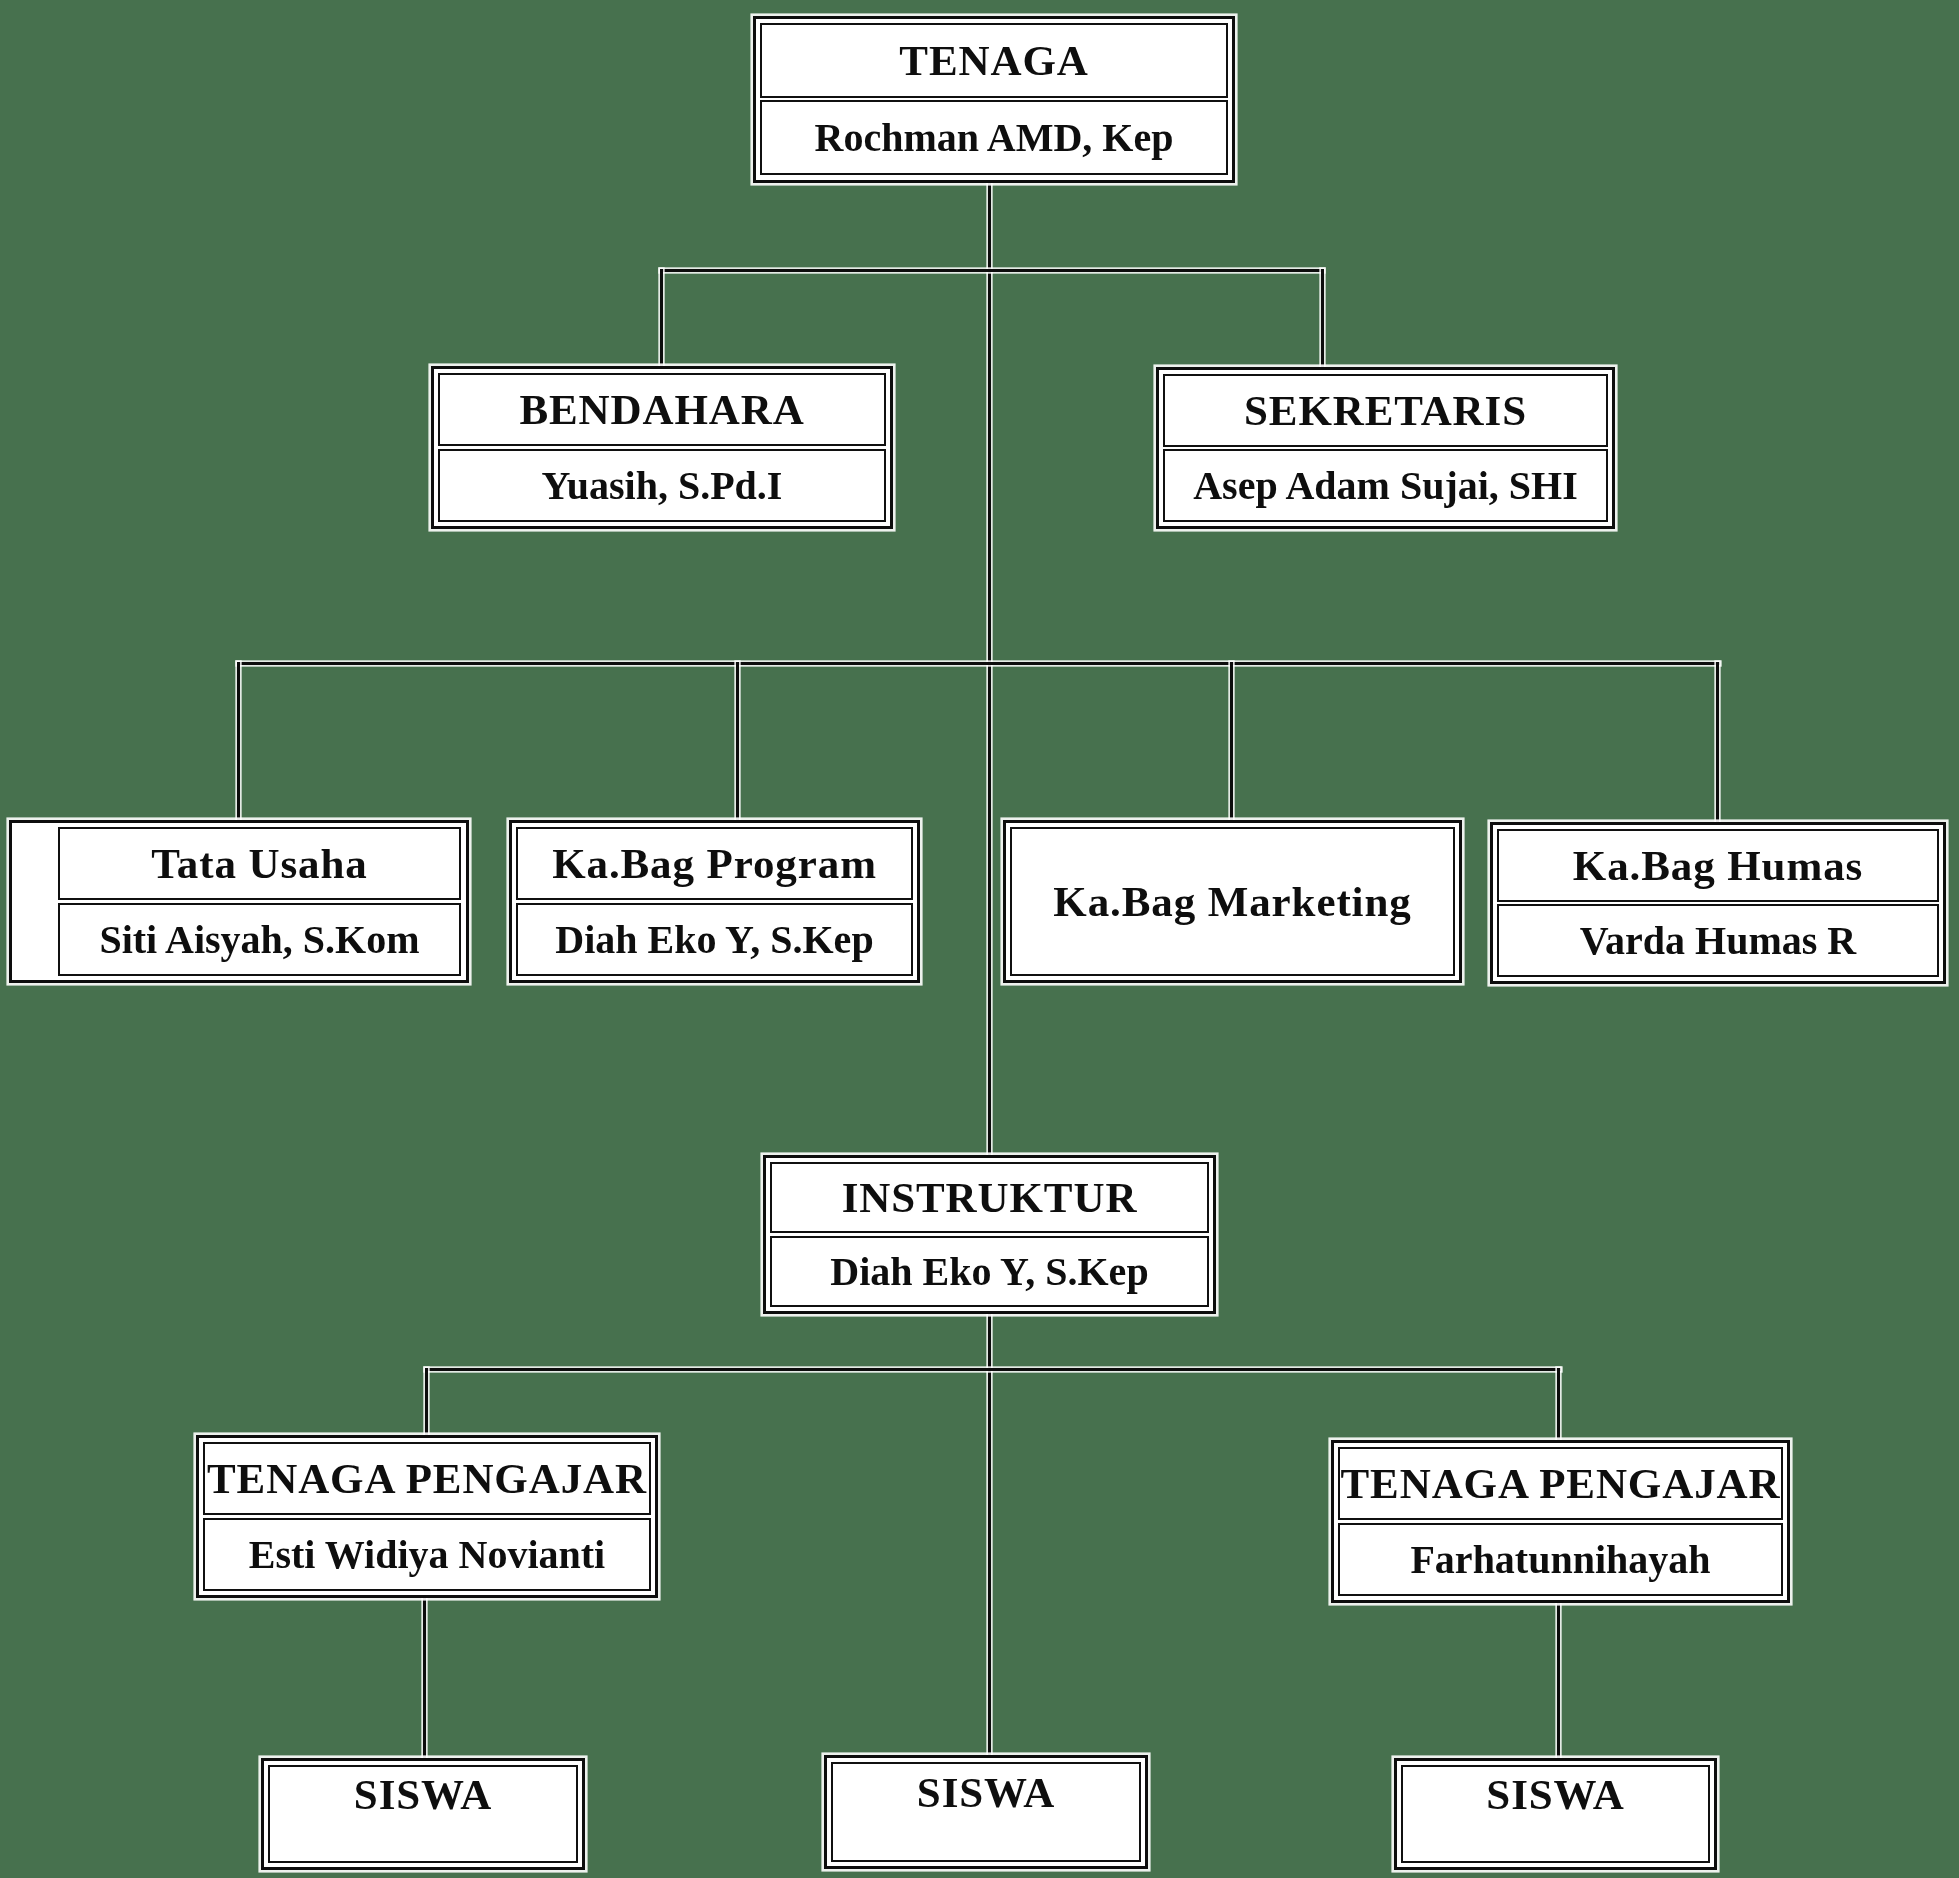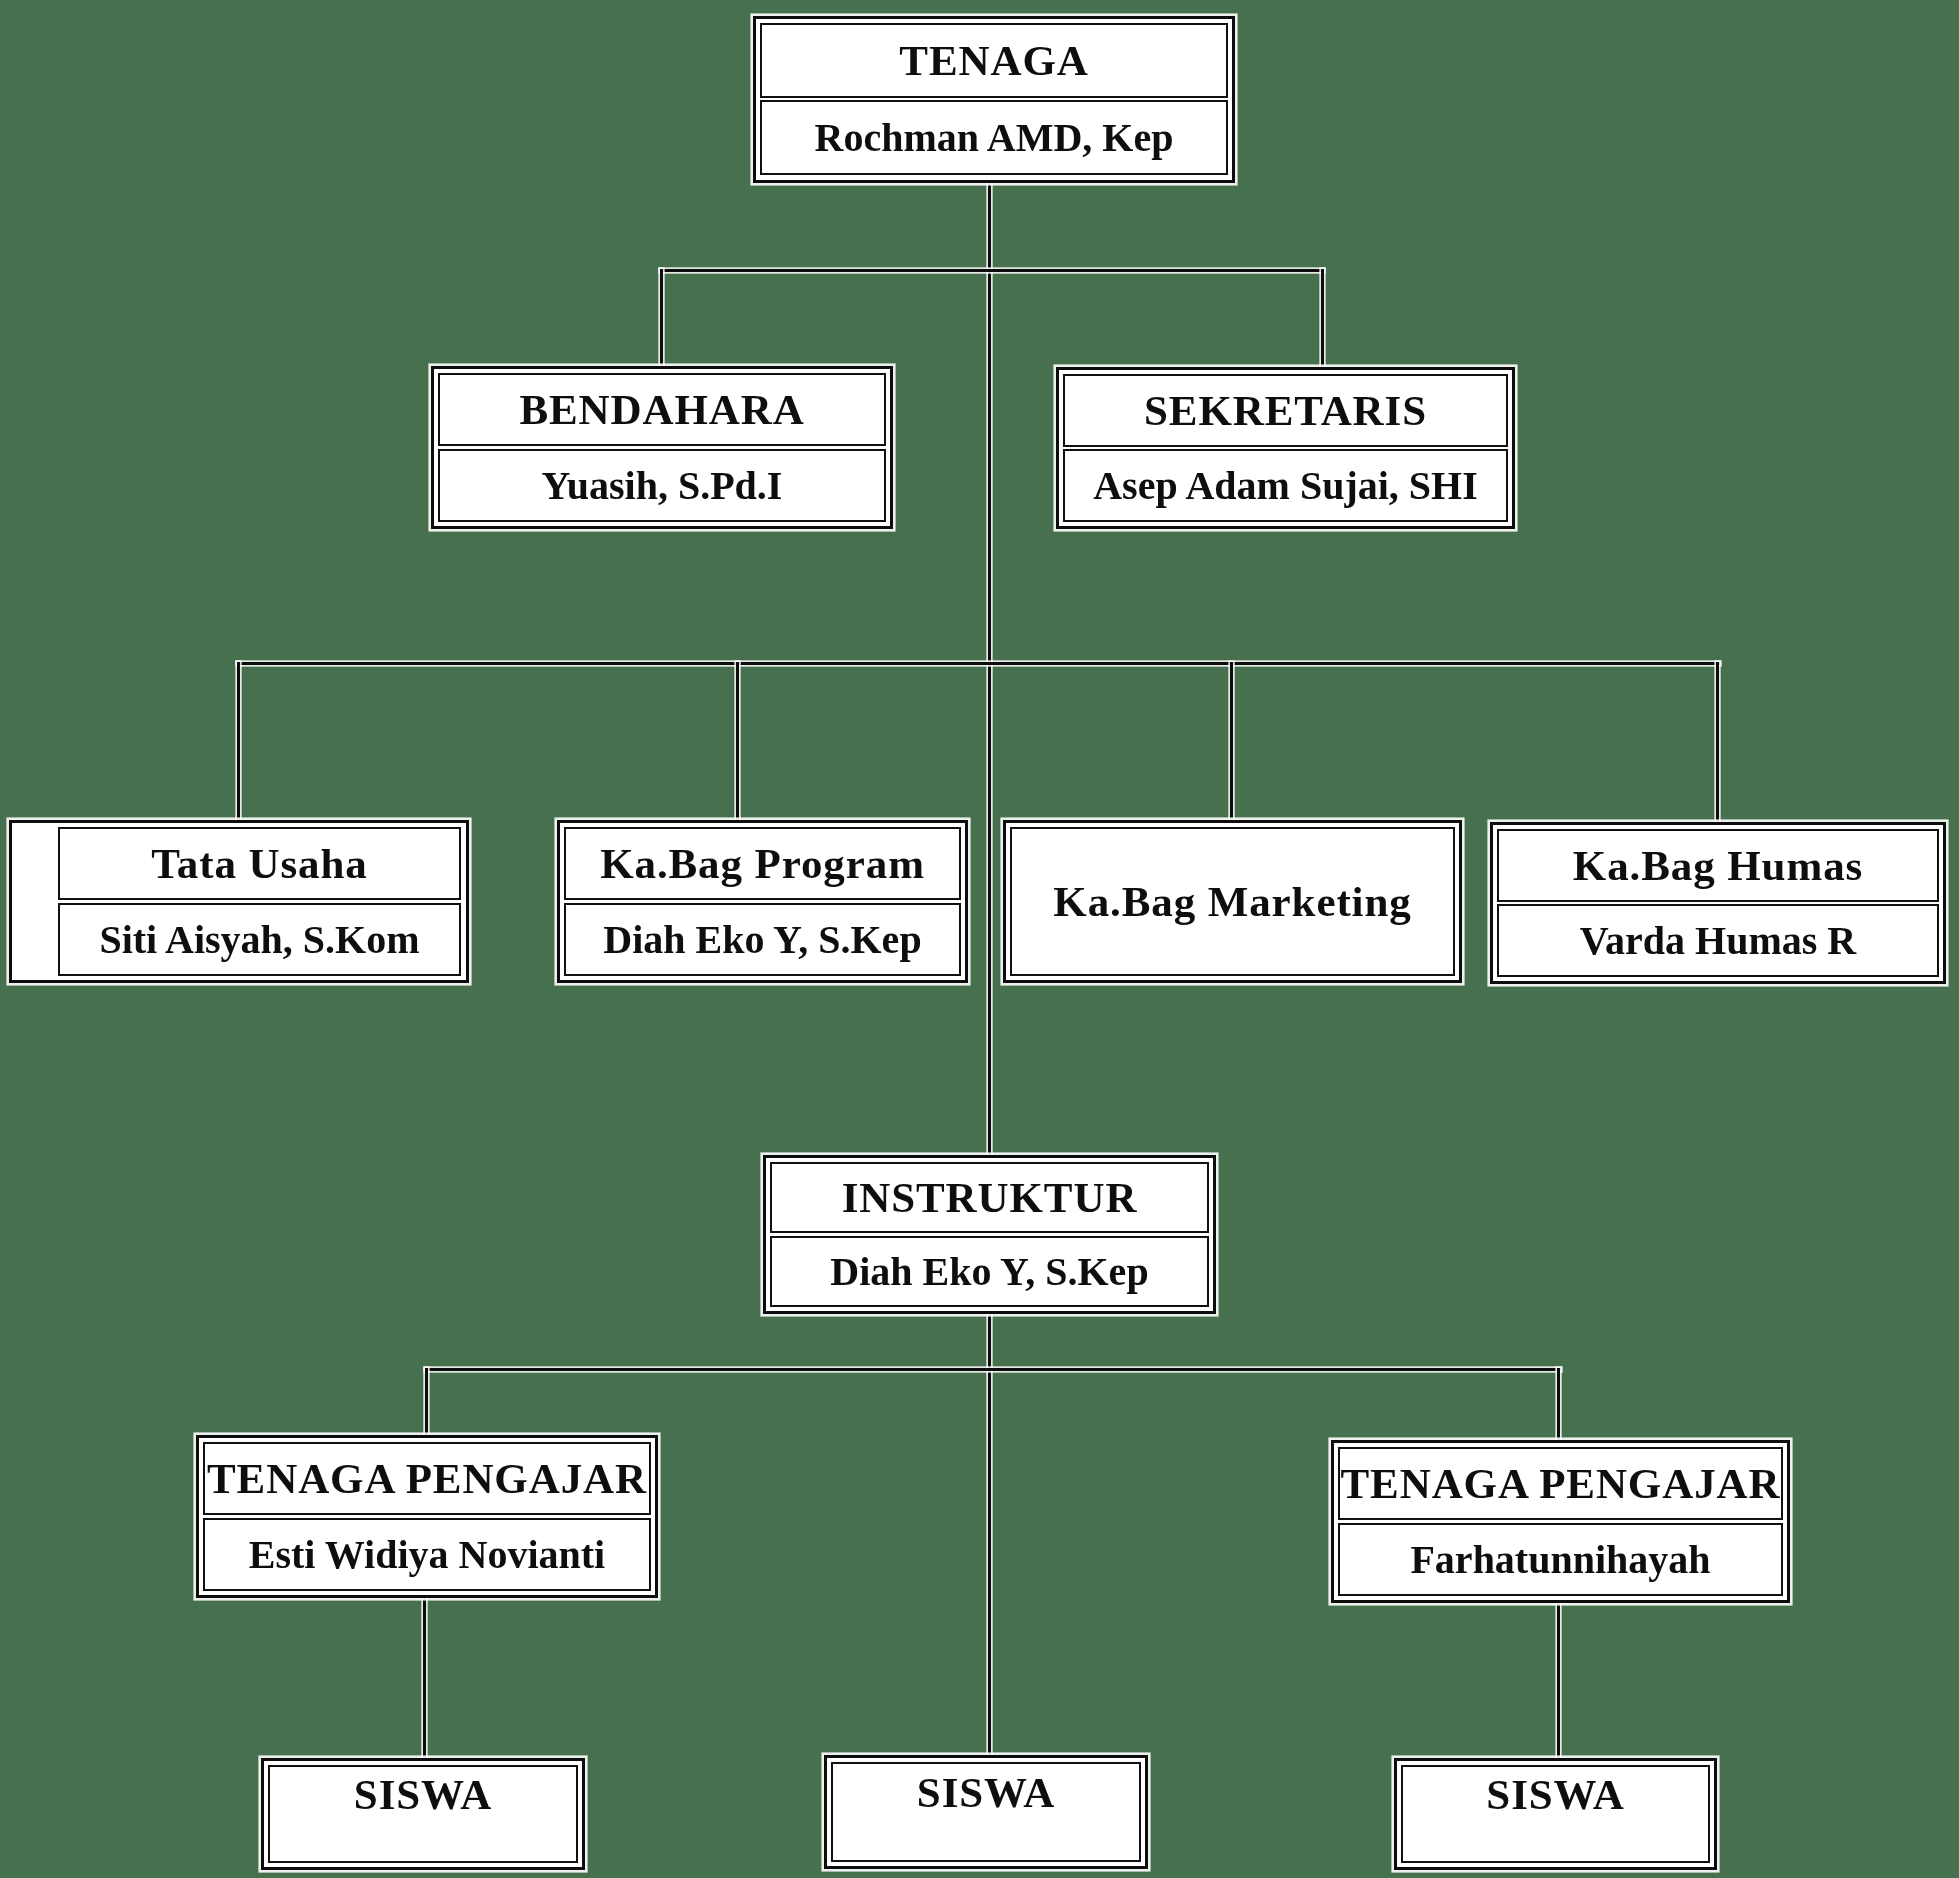--- a/index.html
+++ b/index.html
@@ -79,31 +79,31 @@
   <div class="node" style="left:753px; top:15.5px; width:482px; height:167px;">
     <div class="row title">TENAGA</div>
     <div class="row name">Rochman AMD, Kep</div>
   </div>
 
   <div class="node" style="left:431px; top:366px; width:462px; height:163px;justify-content:space-between;">
     <div class="row title">BENDAHARA</div>
     <div class="row name">Yuasih, S.Pd.I</div>
   </div>
 
-  <div class="node" style="left:1056px; top:367px; width:459px; height:162px;">
+  <div class="node" style="left:1156px; top:367px; width:459px; height:162px;">
     <div class="row title">SEKRETARIS</div>
     <div class="row name">Asep Adam Sujai, SHI</div>
   </div>
 
   <div class="node" style="left:8.6px; top:820px; width:460px; height:163px;padding-left:46px;">
     <div class="row title">Tata Usaha</div>
     <div class="row name">Siti Aisyah, S.Kom</div>
   </div>
 
-  <div class="node" style="left:509px; top:820px; width:411px; height:163px;margin-left:48px;">
+  <div class="node" style="left:509px; top:820px; width:411px; height:163px;">
     <div class="row title">Ka.Bag Program</div>
     <div class="row name">Diah Eko Y, S.Kep</div>
   </div>
 
   <div class="node" style="left:1003px; top:820px; width:459px; height:163px;">
     <div class="row title">Ka.Bag Marketing</div>
   </div>
 
   <div class="node" style="left:1490px; top:822px; width:456px; height:162px;">
     <div class="row title">Ka.Bag Humas</div>

